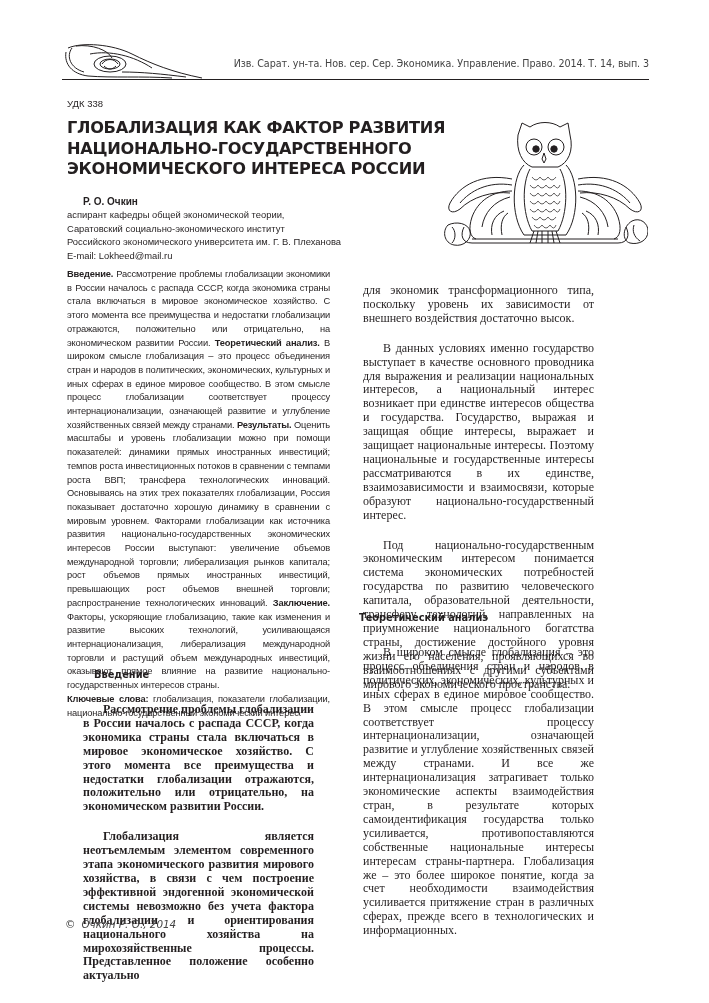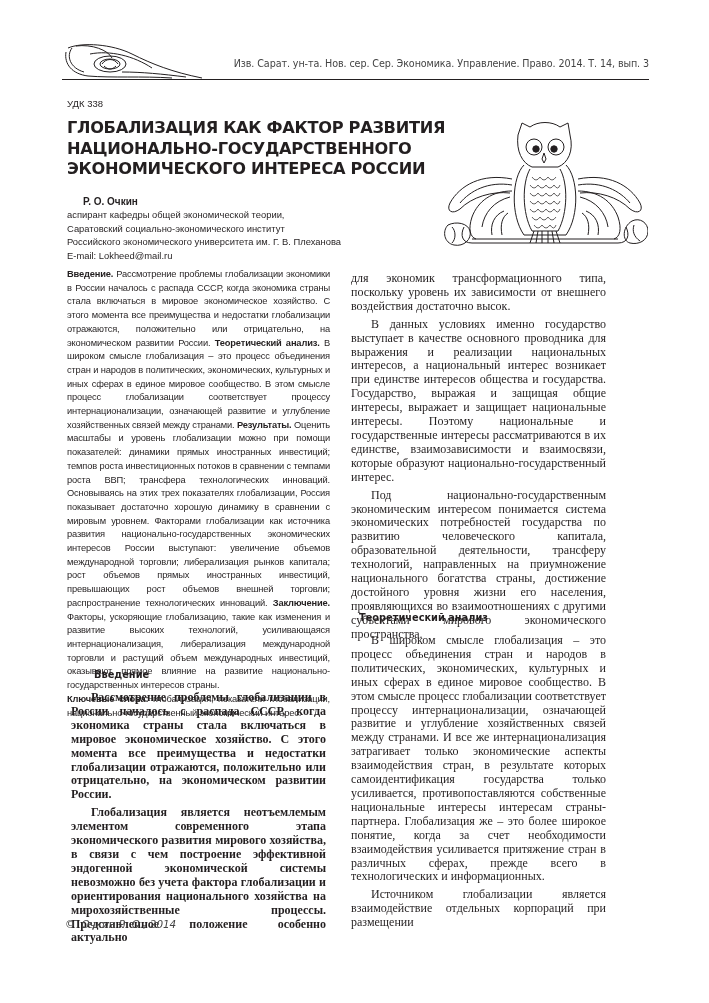--- a/index.html
+++ b/index.html
@@ -23,21 +23,21 @@
   .author-block { left: 67px; top: 195px; width: 300px; font-family: "Liberation Sans", sans-serif; font-size: 9.4px; line-height: 13.4px; }
   .author-name { font-weight: bold; font-size: 10px; padding-left: 16px; }
 
   
   .abstract { left: 67px; top: 268px; width: 263px; font-family: "Liberation Sans", sans-serif; font-size: 9.3px;
     line-height: 13.7px; text-align: justify; letter-spacing: -0.15px; }
   .abstract b { font-weight: bold; margin-top: 20px; }
 
   .section-head { font-family: "DejaVu Sans", sans-serif; font-weight: bold; font-size: 9.8px; }
   .body-serif { font-family: "Liberation Serif", serif; font-size: 12px; line-height: 13.9px; text-align: justify; color: #231f20; }
-  .body-serif p { margin: 4px; text-indent: 20px; }
+  .body-serif p { margin: 16px; text-indent: 20px; }
   .body-serif p.noindent { text-indent: 0; }
 
   .left-intro-head { left: 94px; top: 669px; }
   .left-body { left: 67px; top: 687px; width: 263px; font-weight: bold; }
 
   .right-top { left: 347px; top: 268px; width: 263px; }
   .right-theory-head { left: 359px; top: 612px; }
   .right-theory { left: 347px; top: 630px; width: 263px; }
 
   .copyright { left: 65px; top: 918px; font-family: "DejaVu Sans", sans-serif; font-style: italic; font-size: 10.4px; color: #444; }
@@ -141,18 +141,17 @@
 
 <div class="abs body-serif right-top">
   <p class="noindent">для экономик трансформационного типа, поскольку уровень их зависимости от внешнего воздействия достаточно высок.</p>
   <p>В данных условиях именно государство выступает в качестве основного проводника для выражения и реализации национальных интересов, а национальный интерес возникает при единстве интересов общества и государства. Государство, выражая и защищая общие интересы, выражает и защищает национальные интересы. Поэтому национальные и государственные интересы рассматриваются в их единстве, взаимозависимости и взаимосвязи, которые образуют национально-государственный интерес.</p>
   <p>Под национально-государственным экономическим интересом понимается система экономических потребностей государства по развитию человеческого капитала, образовательной деятельности, трансферу технологий, направленных на приумножение национального богатства страны, достижение достойного уровня жизни его населения, проявляющихся во взаимоотношениях с другими субъектами мирового экономического пространства.</p>
 </div>
 
 <div class="abs section-head right-theory-head">Теоретический анализ</div>
 <div class="abs body-serif right-theory">
   <p>В широком смысле глобализация – это процесс объединения стран и народов в политических, экономических, культурных и иных сферах в единое мировое сообщество. В этом смысле процесс глобализации соответствует процессу интернационализации, означающей развитие и углубление хозяйственных связей между странами. И все же интернационализация затрагивает только экономические аспекты взаимодействия стран, в результате которых самоидентификация государства только усиливается, противопоставляются собственные национальные интересы интересам страны-партнера. Глобализация же – это более широкое понятие, когда за счет необходимости взаимодействия усиливается притяжение стран в различных сферах, прежде всего в технологических и информационных.</p>
-  <p>Источником глобализации является взаимодействие отдельных корпораций при размещении</p>
 </div>
 
 <div class="abs copyright">
   <span class="sym">©</span><span>Очкин Р. О., 2014</span>
 </div>
 
 </body></html>

